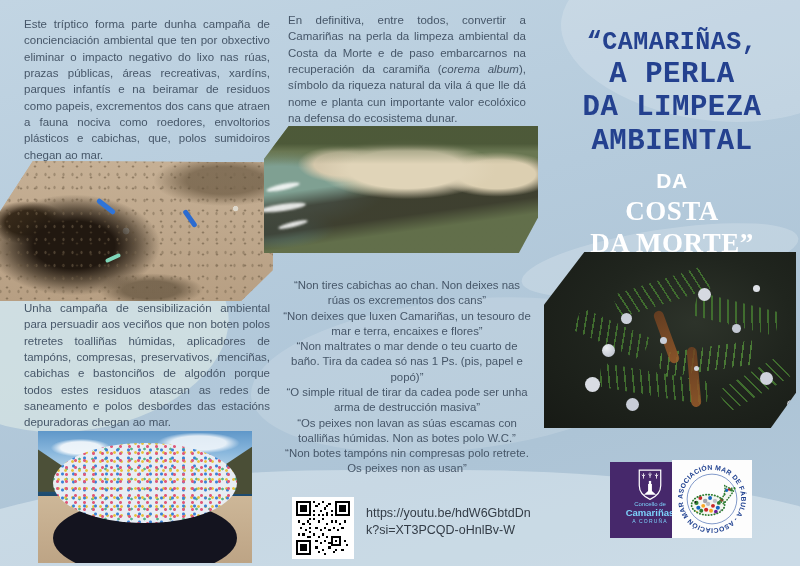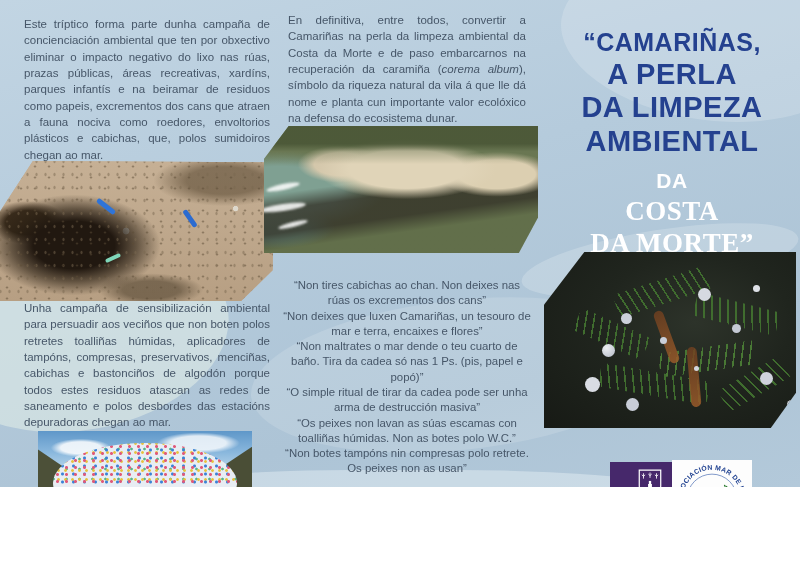--- a/index.html
+++ b/index.html
@@ -1,17 +1,17 @@
 <!DOCTYPE html>
 <html><head>
 <meta charset="utf-8">
 <style>
   html,body{margin:0;padding:0;}
   body{font-family:"Liberation Sans", sans-serif;}
-  .page{position:relative;width:800px;height:487px;overflow:hidden;
+  .page{position:relative;width:800px;height:566px;overflow:hidden;
         background:linear-gradient(165deg,#c2d5e3 0%,#b5cbdc 40%,#adc4d6 75%,#b3c9da 100%);}
   
   .bgshape{position:absolute;pointer-events:none;}
   .bg-a{left:-70px;top:240px;width:300px;height:190px;background:rgba(228,238,232,.55);border-radius:50%;transform:rotate(-10deg);}
   .bg-b{left:-120px;top:470px;width:1050px;height:260px;background:rgba(233,241,246,.45);border-radius:45%;}
   .bg-c{right:-60px;top:-40px;width:300px;height:160px;background:rgba(255,255,255,.18);border-radius:50%;transform:rotate(8deg);}
   .bg-d{left:250px;top:300px;width:420px;height:150px;background:rgba(255,255,255,.14);border-radius:50%;transform:rotate(-6deg);}
   .bg-e{left:520px;top:230px;width:280px;height:60px;background:rgba(255,255,255,.20);border-radius:50%;transform:rotate(-9deg);}
 
   .body-text{position:absolute;color:#465668;font-size:11.5px;line-height:1.42;text-align:justify;margin:0;}
@@ -100,21 +100,21 @@
   .r2{left:120px;top:120px;width:60px;transform:rotate(85deg);}
   .berries{position:absolute;left:58px;top:92px;width:13px;height:13px;border-radius:50%;
     background:radial-gradient(circle at 35% 30%, #eceef2, #b4bac6);
     box-shadow:18px -32px 0 -1px #ccd0da, 96px -56px 0 0 #d6d9e1, 128px -22px 0 -2px #c4c9d4,
                158px 28px 0 0 #cfd3dc, -16px 34px 0 1px #d9dce3, 24px 54px 0 0 #c8cdd7,
                148px -62px 0 -3px #dfe2e8, 183px 54px 0 -2px #ccd1da, 88px 18px 0 -4px #d2d6df,
                55px -10px 0 -3px #c9ced8;}
 
   
   .cover-title{position:absolute;left:548px;top:28px;width:248px;text-align:center;font-weight:bold;letter-spacing:.5px;}
-  .t-dark{color:#24418f;}
+  .t-dark{color:#24418f;font-family:Liberation Mono, monospace;}
   .t-light{color:#ffffff;}
   .tl-0{font-size:25px;line-height:1.18;}
   .tl-1,.tl-2,.tl-3{font-size:29px;line-height:1.16;}
   .tl-4{font-size:21px;line-height:1.25;margin-top:10px;}
   .tl-5,.tl-6{font-size:27px;line-height:1.2;font-family:Liberation Serif, serif;}
 
   
   .qr-box{position:absolute;left:292px;top:497px;width:62px;height:62px;background:#fff;padding:4px;box-sizing:border-box;}
   .qr-box svg{display:block;width:100%;height:100%;}
   .video-link{position:absolute;left:366px;top:505px;width:168px;font-size:12.5px;line-height:1.35;color:#333c46;word-break:break-all;}

